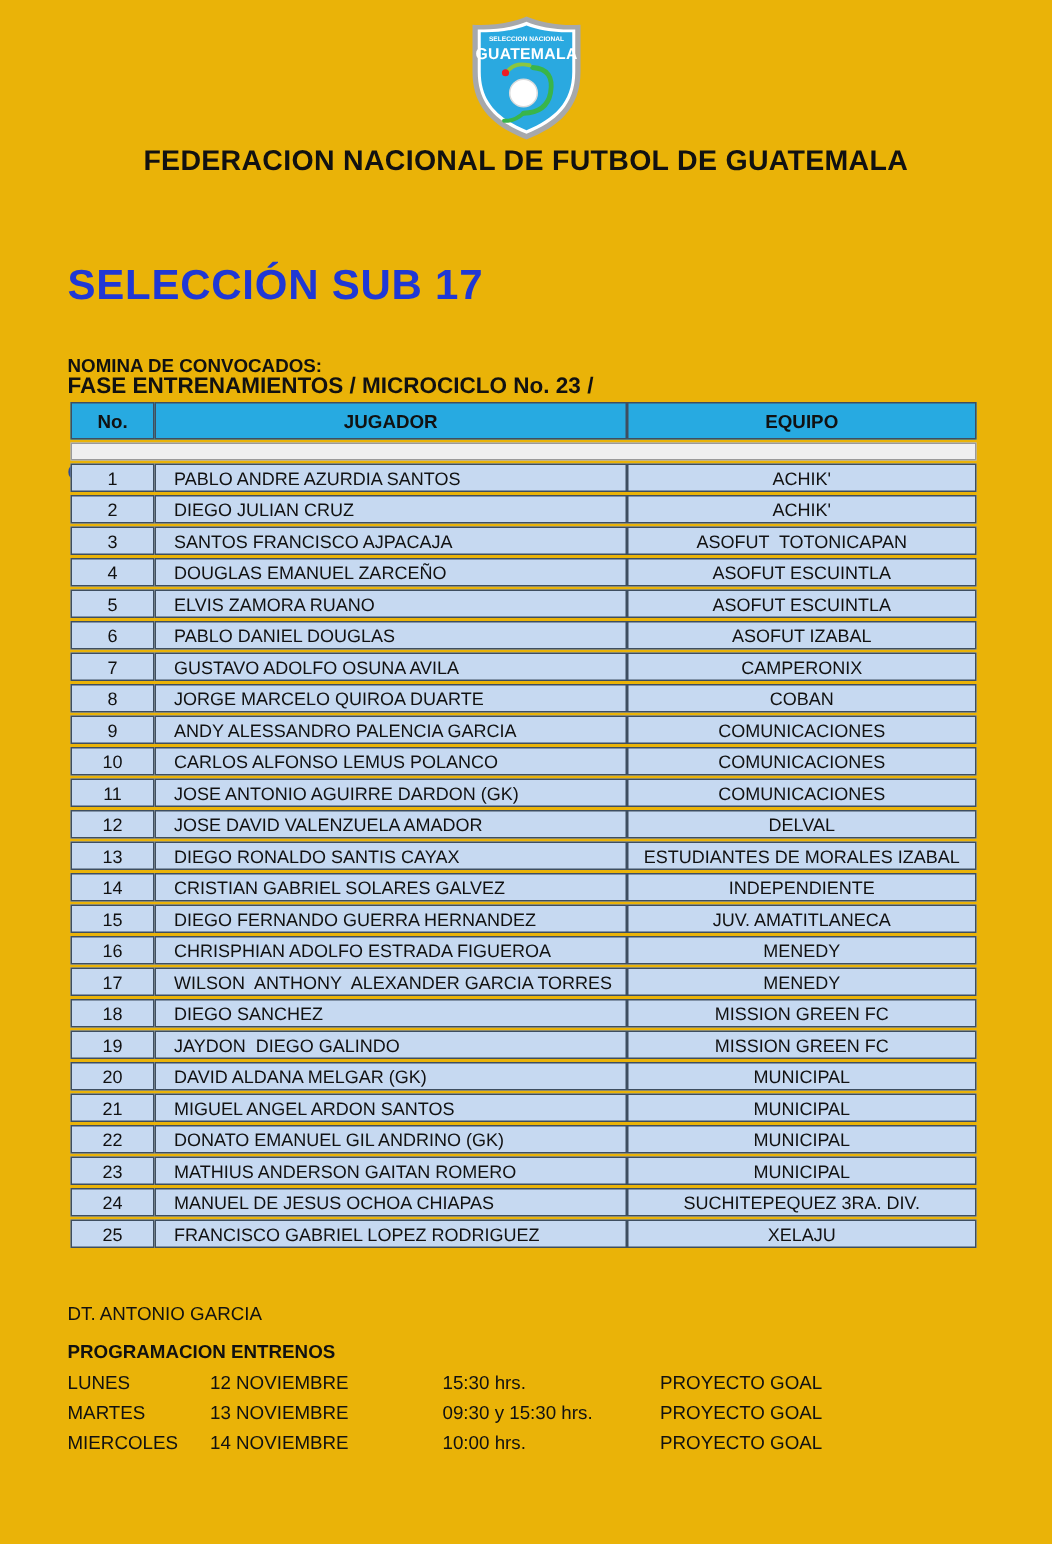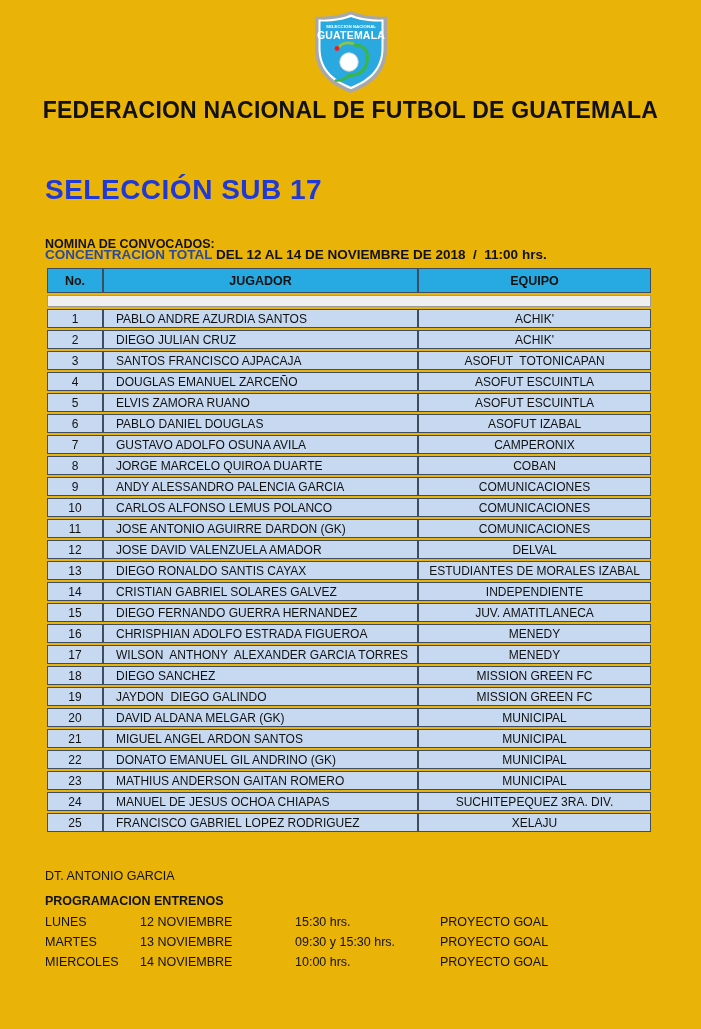--- a/index.html
+++ b/index.html
@@ -20,21 +20,21 @@
     position:relative;
     width:701px;height:1029px;
     background:#eab308;
     font-family:"Liberation Sans", sans-serif;
     color:var(--ink);
     overflow:hidden;
   }
   .logo{position:absolute;top:10px;left:50%;transform:translateX(-50%);}
   .federation{
     position:absolute;top:97px;left:0;width:100%;
-    text-align:center;font-size:23px;font-weight:bold;letter-spacing:.2px;
+    text-align:center;font-size:19px;font-weight:bold;letter-spacing:.2px;
   }
   .intro{position:absolute;left:45px;top:138px;white-space:pre;}
   .main-title{font-size:28px;font-weight:bold;color:var(--accent-blue);letter-spacing:.5px;}
   .phase{font-size:15px;font-weight:bold;margin-top:7px;}
   .concentracion{font-size:13.5px;font-weight:bold;margin-top:5px;}
   .concentracion .blue{color:var(--concentracion-blue);}
   .nomina-label{position:absolute;left:45px;top:237px;font-size:12.5px;font-weight:bold;}
   table.roster{
     position:absolute;left:47px;top:266px;width:604px;
     border-collapse:separate;border-spacing:0 2px;
@@ -102,20 +102,21 @@
         <circle cx="37" cy="52" r="9.2" fill="#FFFFFF"></circle>
         <circle cx="37" cy="52" r="9.2" fill="none" stroke="#D9DADB" stroke-width="1"></circle>
       </g>
     </svg>
   </div>
 
   <div class="federation">FEDERACION NACIONAL DE FUTBOL DE GUATEMALA</div>
 
   <div class="intro">
     <div class="main-title">SELECCIÓN SUB 17</div>
+    <div class="phase">FASE ENTRENAMIENTOS / MICROCICLO No. 23 /</div>
     <div class="concentracion"><span class="blue">CONCENTRACION TOTAL</span><span> DEL 12 AL 14 DE NOVIEMBRE DE 2018  /  11:00 hrs.</span></div>
   </div>
 
   <div class="nomina-label">NOMINA DE CONVOCADOS:</div>
 
   <table class="roster">
     <colgroup>
         <col class="c-no">
         <col class="c-player">
         <col class="c-team">

